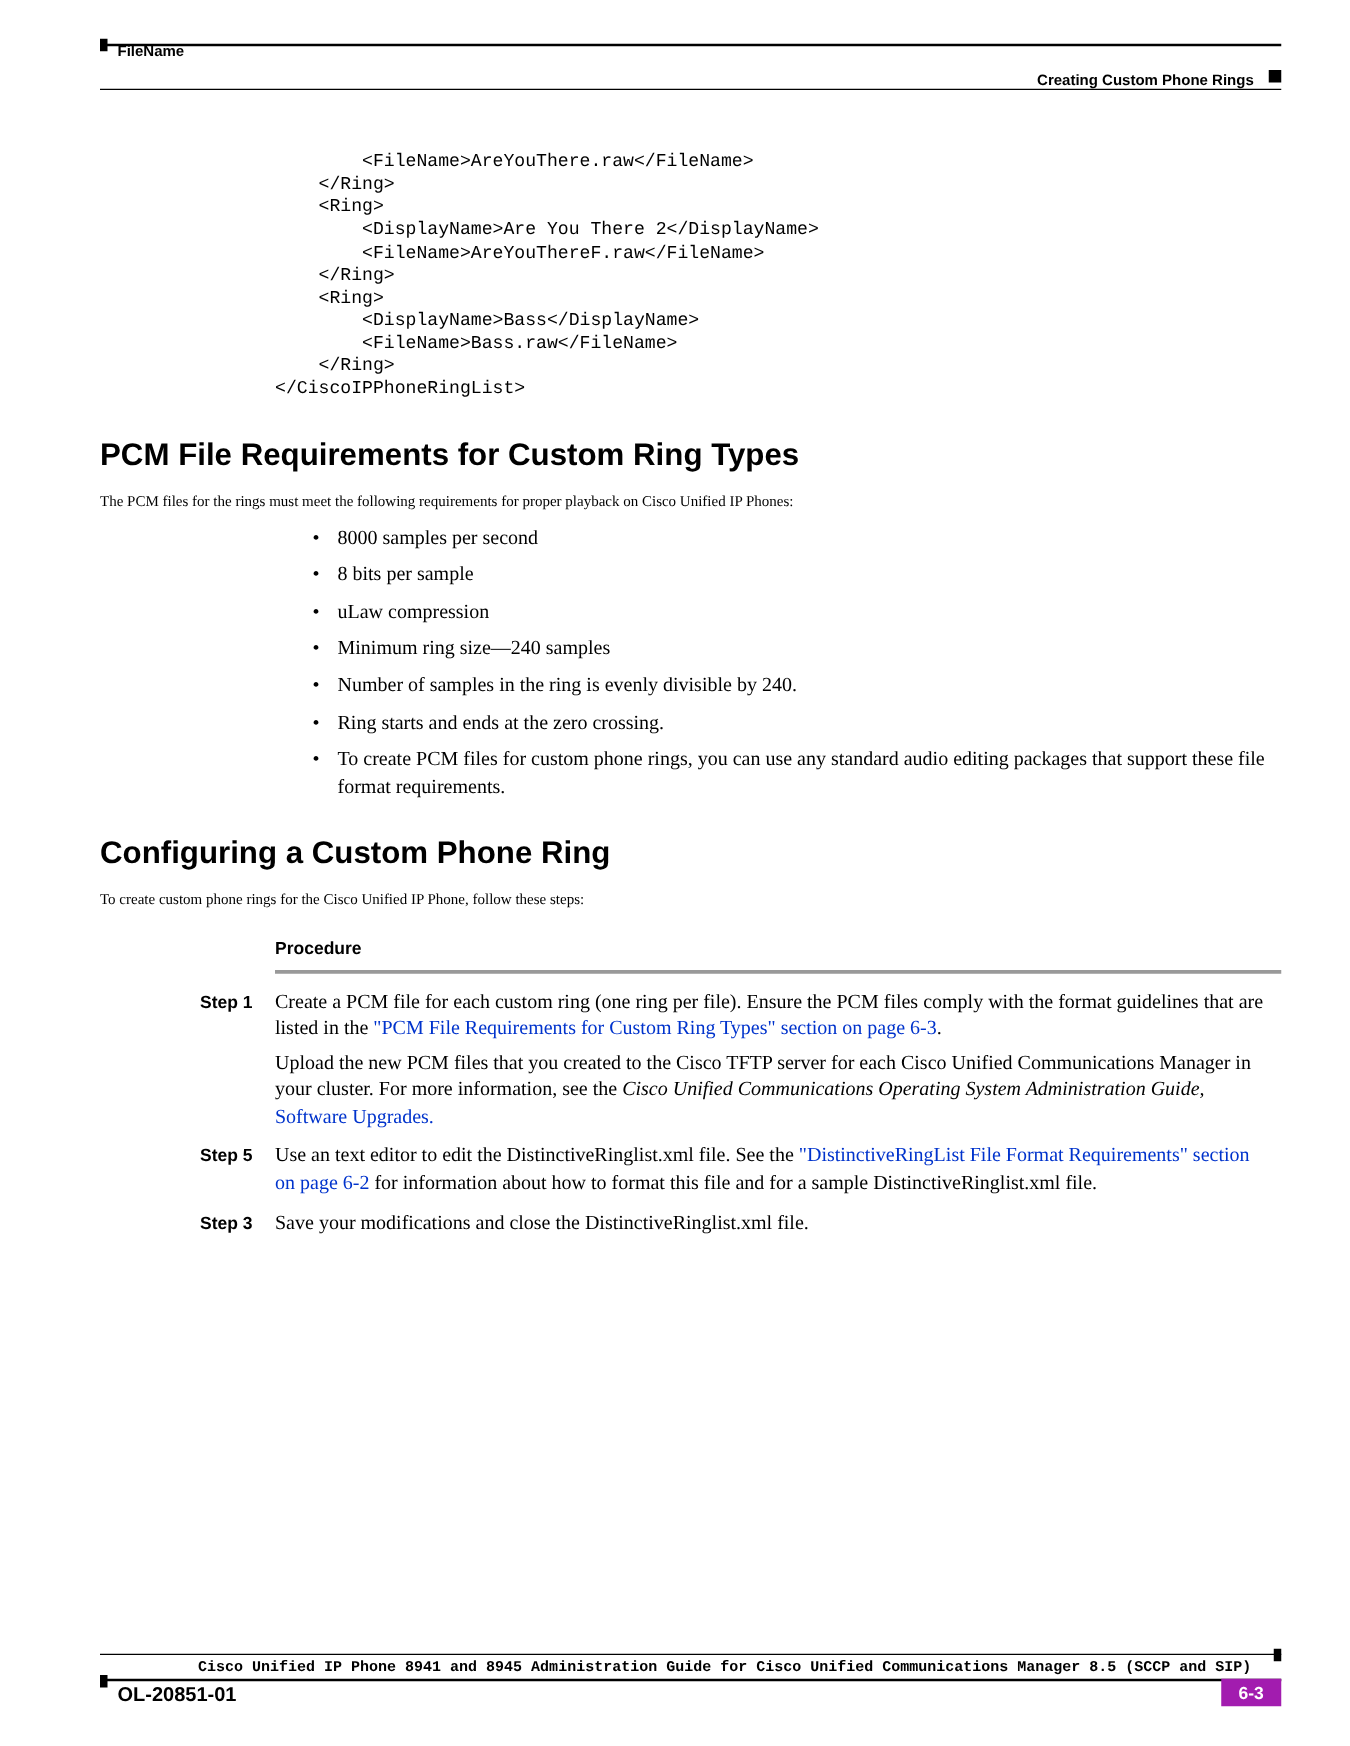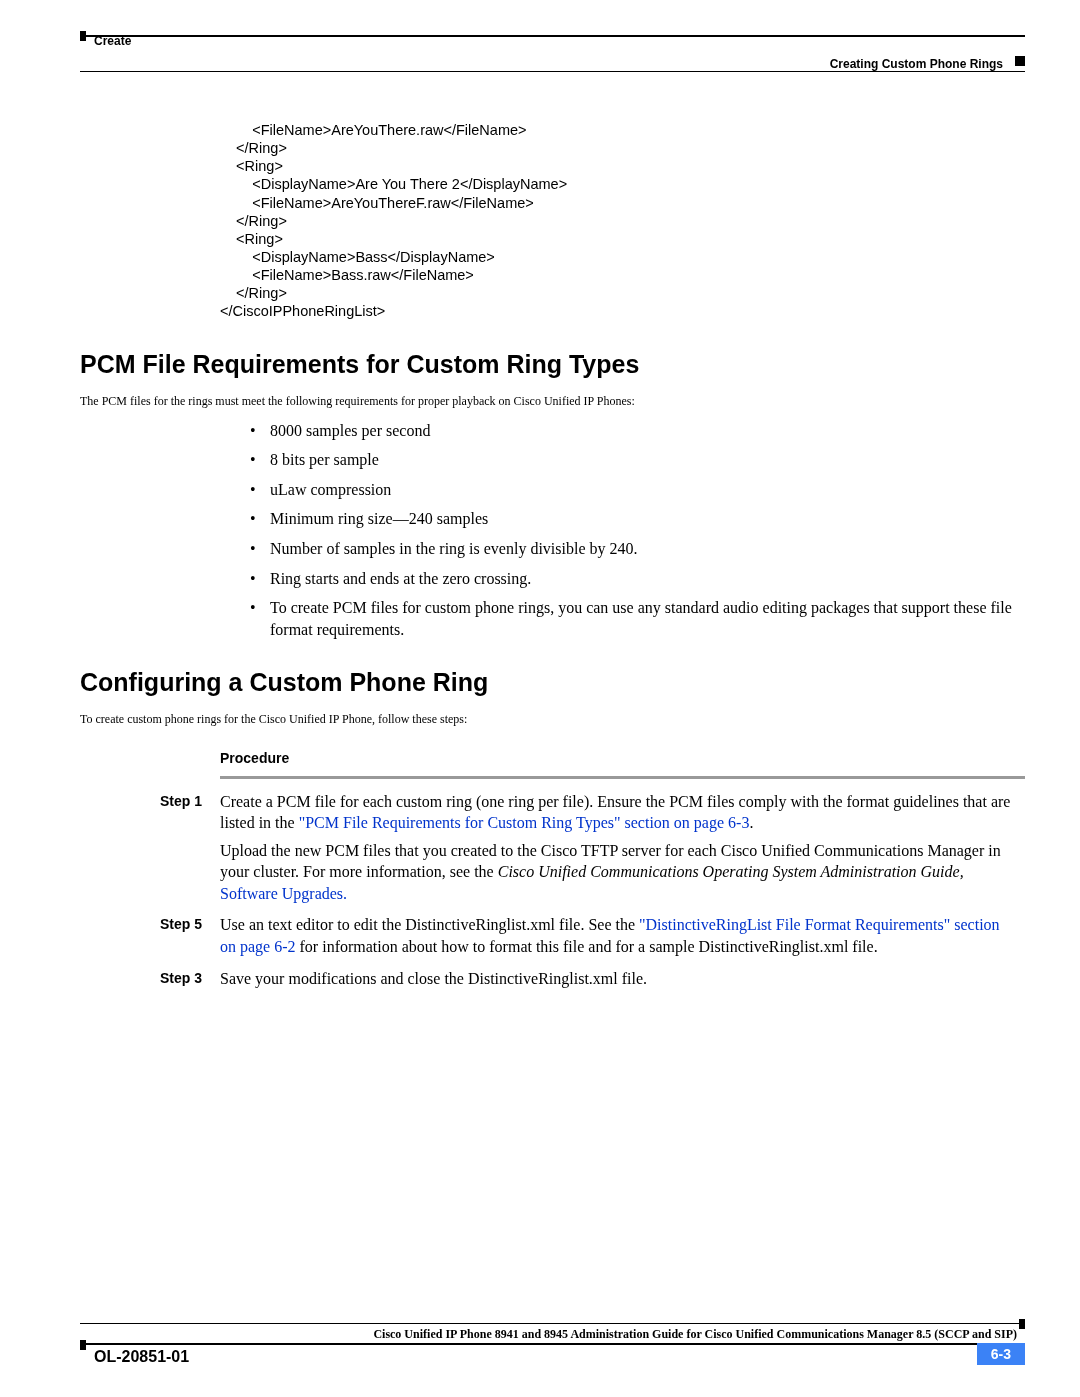--- a/index.html
+++ b/index.html
@@ -61,21 +61,21 @@
     right: 0;
     top: 21px;
     width: 10px;
     height: 10px;
     background: #000;
   }
   .content {
     margin-top: 50px;
   }
   .code-block {
-    font-family: Liberation Sans, sans-serif;
+    font-family: Liberation Mono, monospace;
     font-size: 14.5px;
     line-height: 1.25;
     white-space: pre;
     margin-left: 140px;
     margin-bottom: 30px;
   }
   h2.section-heading {
     font-family: Arial, Helvetica, sans-serif;
     font-weight: bold;
     font-size: 25px;
@@ -150,23 +150,23 @@
     left: 80px;
     right: 55px;
   }
   .footer-line1 {
     border-top: 1px solid #000;
     position: relative;
     height: 20px;
   }
   .footer-guide {
     position: absolute;
-    right: 8px;
+    right: 24px;
     top: 3px;
-    font-family: Liberation Serif, serif;
+    font-family: Liberation Mono, monospace;
     font-weight: bold;
     font-size: 12px;
   }
   .footer-marker-right {
     position: absolute;
     right: 0;
     top: -5px;
     width: 6px;
     height: 10px;
     background: #000;
@@ -189,36 +189,36 @@
     left: 0;
     top: -5px;
     width: 6px;
     height: 10px;
     background: #000;
   }
   .page-num-box {
     position: absolute;
     right: 0;
     top: -2px;
-    background: #3b82f6;
+    background: #a21caf;
     color: #fff;
     font-family: Arial, Helvetica, sans-serif;
     font-weight: bold;
     font-size: 14px;
     padding: 3px 14px;
   }
 </style>
 </head>
 <body>
 
 <div class="page">
   <div class="header-bar">
     <div class="header-top-line"></div>
     <div class="header-top-marker"></div>
-    <span class="chapter-label">Create</span>
+    <span class="chapter-label">FileName</span>
     <span class="subheader-text">Creating Custom Phone Rings</span>
     <span class="subheader-marker"></span>
     <div class="header-sub-line"></div>
   </div>
 
   <div class="content">
     <div class="code-block">        &lt;FileName&gt;AreYouThere.raw&lt;/FileName&gt;
     &lt;/Ring&gt;
     &lt;Ring&gt;
         &lt;DisplayName&gt;Are You There 2&lt;/DisplayName&gt;

